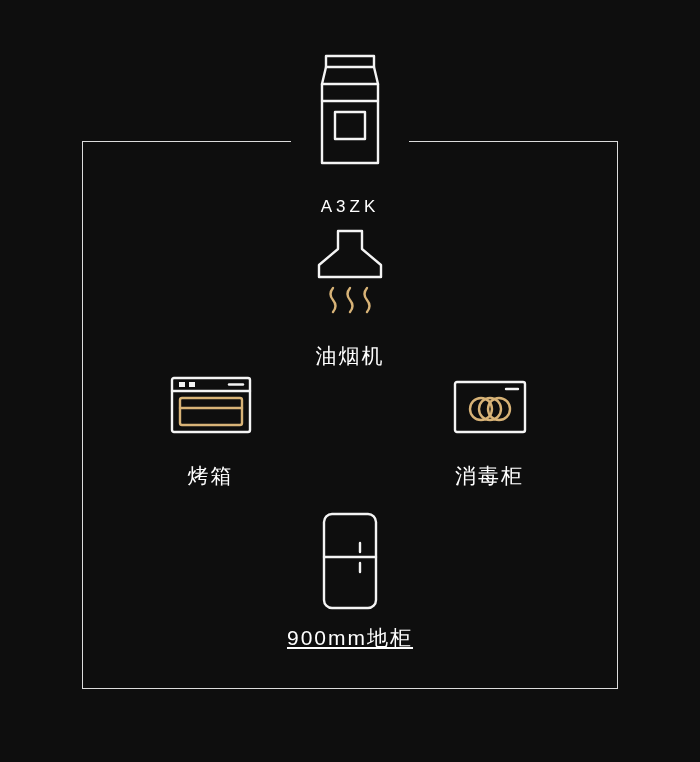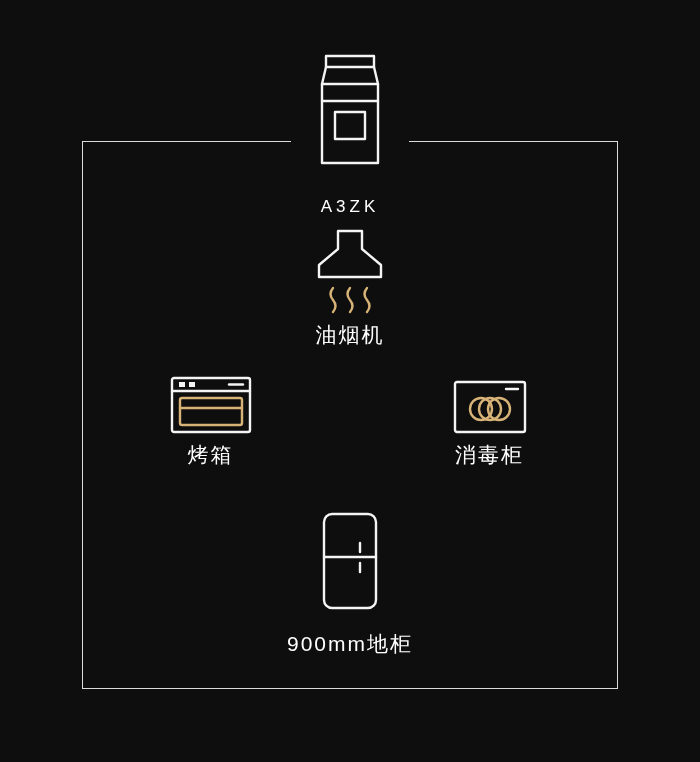--- a/index.html
+++ b/index.html
@@ -54,28 +54,28 @@
     display:flex;flex-direction:column;align-items:center;
   }
   .row3 .cell{flex:0 0 170px;}
   .icon-box{
     display:flex;align-items:flex-end;justify-content:center;
   }
   .row1 .icon-box{height:102px;}
   .row2 .icon-box{height:84px;}
   .row3 .icon-box{height:110px;}
   .item-label{
-    margin-top:5px;
+    margin-top:26px;
     color:#ffffff;
     font-size:21px;
     letter-spacing:2px;
     text-align:center;
     white-space:nowrap;
   }
-  .row3 .item-label{margin-top:18px;}
+  .row3 .item-label{margin-top:12px;text-decoration:underline;}
   svg .sw{fill:none;stroke:var(--line);stroke-width:2.4;stroke-linecap:round;stroke-linejoin:round;}
   svg .sg{fill:none;stroke:var(--gold);stroke-width:2.4;stroke-linecap:round;stroke-linejoin:round;}
   svg .fw{fill:var(--line);stroke:none;}
   svg .fill-bg{fill:var(--bg);}
 </style>
 </head>
 <body>
 
 <div class="poster">
 

